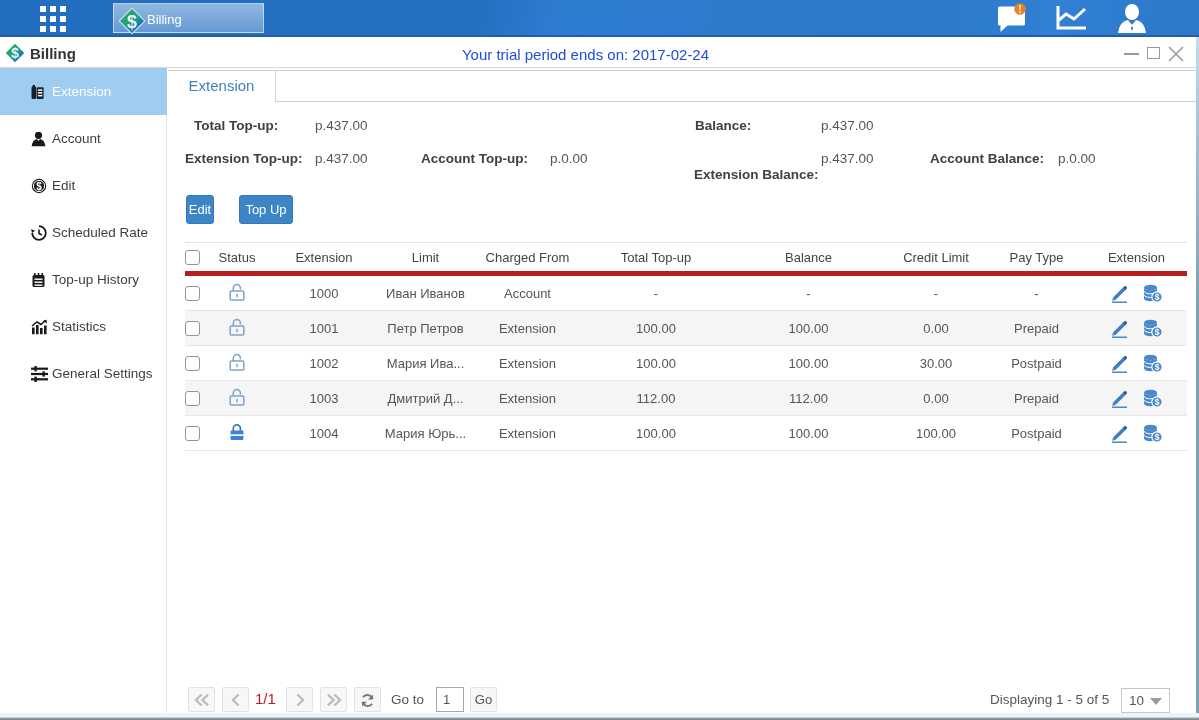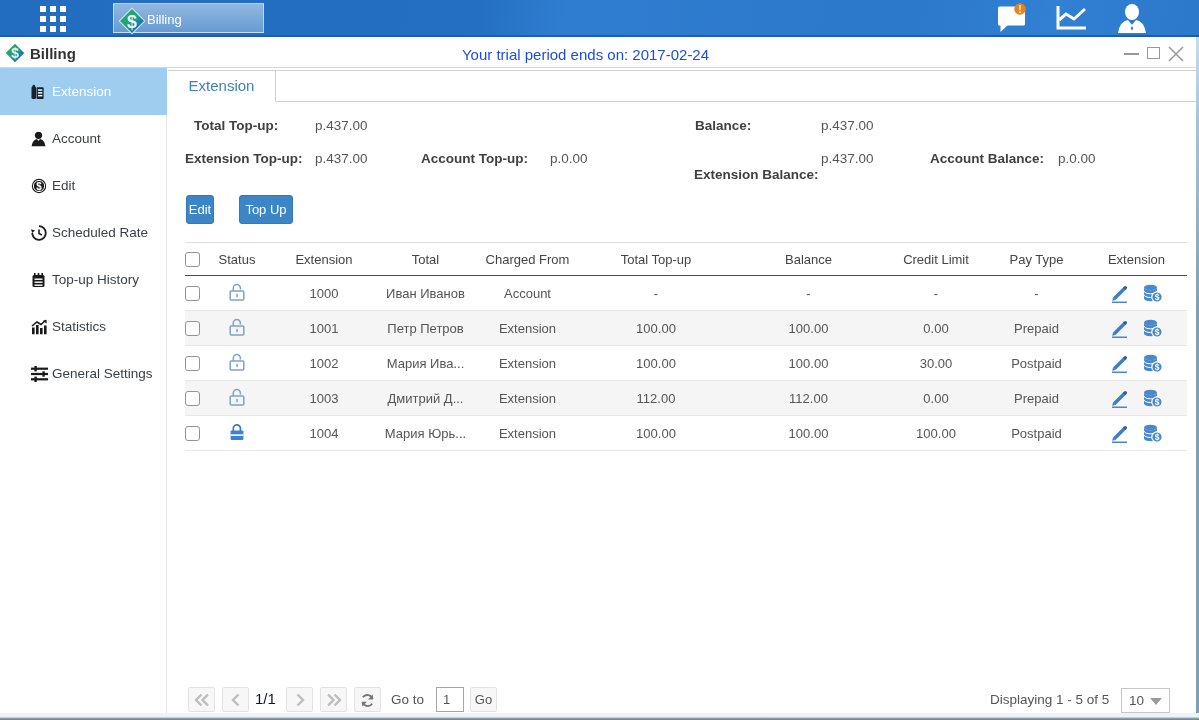--- a/index.html
+++ b/index.html
@@ -40,33 +40,33 @@
 
 .slabel { position:absolute; font-size:13.5px; font-weight:bold; color:#404040; }
 .sval { position:absolute; font-size:13.5px; color:#555; }
 
 .btn { position:absolute; top:195px; height:29px; background:#3c85c7; border:1px solid #3678b5;
   border-radius:3px; color:#fff; font-size:13px; text-align:center; line-height:27px; }
 
 
 #tbl { left:185px; top:242px; width:1002px; }
 .trow { position:relative; display:flex; align-items:center; height:35px; border-bottom:1px solid #e7e7e7; font-size:13px; color:#555; }
-#tbl .head { height:34px; border-top:1px solid #e0e0e0; border-bottom:1px solid #b91c1c; color:#444;justify-content:center; }
+#tbl .head { height:34px; border-top:1px solid #e0e0e0; border-bottom:5px solid #b91c1c; color:#444;justify-content:center; }
 .trow.alt { background:#f5f5f5; }
 .c { text-align:center; flex:none; }
 .c1{width:17px; text-align:left;} .c2{width:70px;} .c3{width:104px;} .c4{width:99px;}
 .c5{width:105px;} .c6{width:152px;} .c7{width:153px;} .c8{width:102px;} .c9{width:99px;} .c10{width:101px;}
 .cb { display:inline-block; width:15px; height:15px; border:1px solid #949494; border-radius:3px; background:#fff; vertical-align:middle; }
 .ops svg { vertical-align:middle; }
 
 
 .pbtn { position:absolute; top:687px; width:27px; height:25px; background:#f7f7f7;
   border:1px solid #e2e2e2; border-radius:2px; color:#b3b3b3; text-align:center; }
 .pbtn svg { margin-top:5px; }
-#pgnum { left:255px; top:690px; font-size:15px; color:#0f172a; }
+#pgnum { left:255px; top:690px; font-size:15px; color:#b91c1c; }
 #goto { left:391px; top:692px; font-size:13.5px; color:#555; }
 #goinput { left:436px; top:687px; width:28px; height:25px; border:1px solid #a6a6a6; background:#fff; font-size:13px; color:#555; text-align:left; padding-left:6px; line-height:24px; }
 #gobtn { left:470px; top:687px; width:27px; height:25px; background:#f7f7f7; border:1px solid #e2e2e2; border-radius:2px; font-size:13px; color:#555; text-align:center; line-height:24px; }
 #disp { left:990px; top:692px; font-size:13.5px; color:#555; }
 #combo { left:1121px; top:688px; width:49px; height:25px; border:1px solid #c6c6c6; background:#fff; }
 #combo .v { position:absolute; left:7px; top:4px; font-size:13.5px; color:#555; }
 #combo .tri { position:absolute; right:7px; top:9px; width:0; height:0; border-left:6px solid transparent; border-right:6px solid transparent; border-top:7px solid #9a9a9a; }
 
 
 #rborder { left:1196px; top:37px; width:3px; height:683px; background:linear-gradient(180deg,#c6dcec 0%,#a9c4d9 12%,#7f9fb5 40%,#7f9fb5 100%); }
@@ -226,21 +226,21 @@
 <div class="sval" style="left:1058px;top:151px">p.0.00</div>
 
 <div class="btn" style="left:186px;width:28px">Edit</div>
 <div class="btn" style="left:239px;width:54px">Top Up</div>
 
 <div id="tbl" class="abs">
   <div class="trow head">
     <span class="c c1"><span class="cb"></span></span>
     <span class="c c2">Status</span>
       <span class="c c3">Extension</span>
-      <span class="c c4">Total</span>
+      <span class="c c4">Limit</span>
     <span class="c c5">Charged From</span>
       <span class="c c6">Total Top-up</span>
       <span class="c c7">Balance</span>
     <span class="c c8">Credit Limit</span>
       <span class="c c9">Pay Type</span>
       <span class="c c10">Extension</span>
   </div>
   <div class="trow">
     <span class="c c1"><span class="cb"></span></span>
     <span class="c c2"><svg width="16" height="18" viewBox="0 0 16 18">

